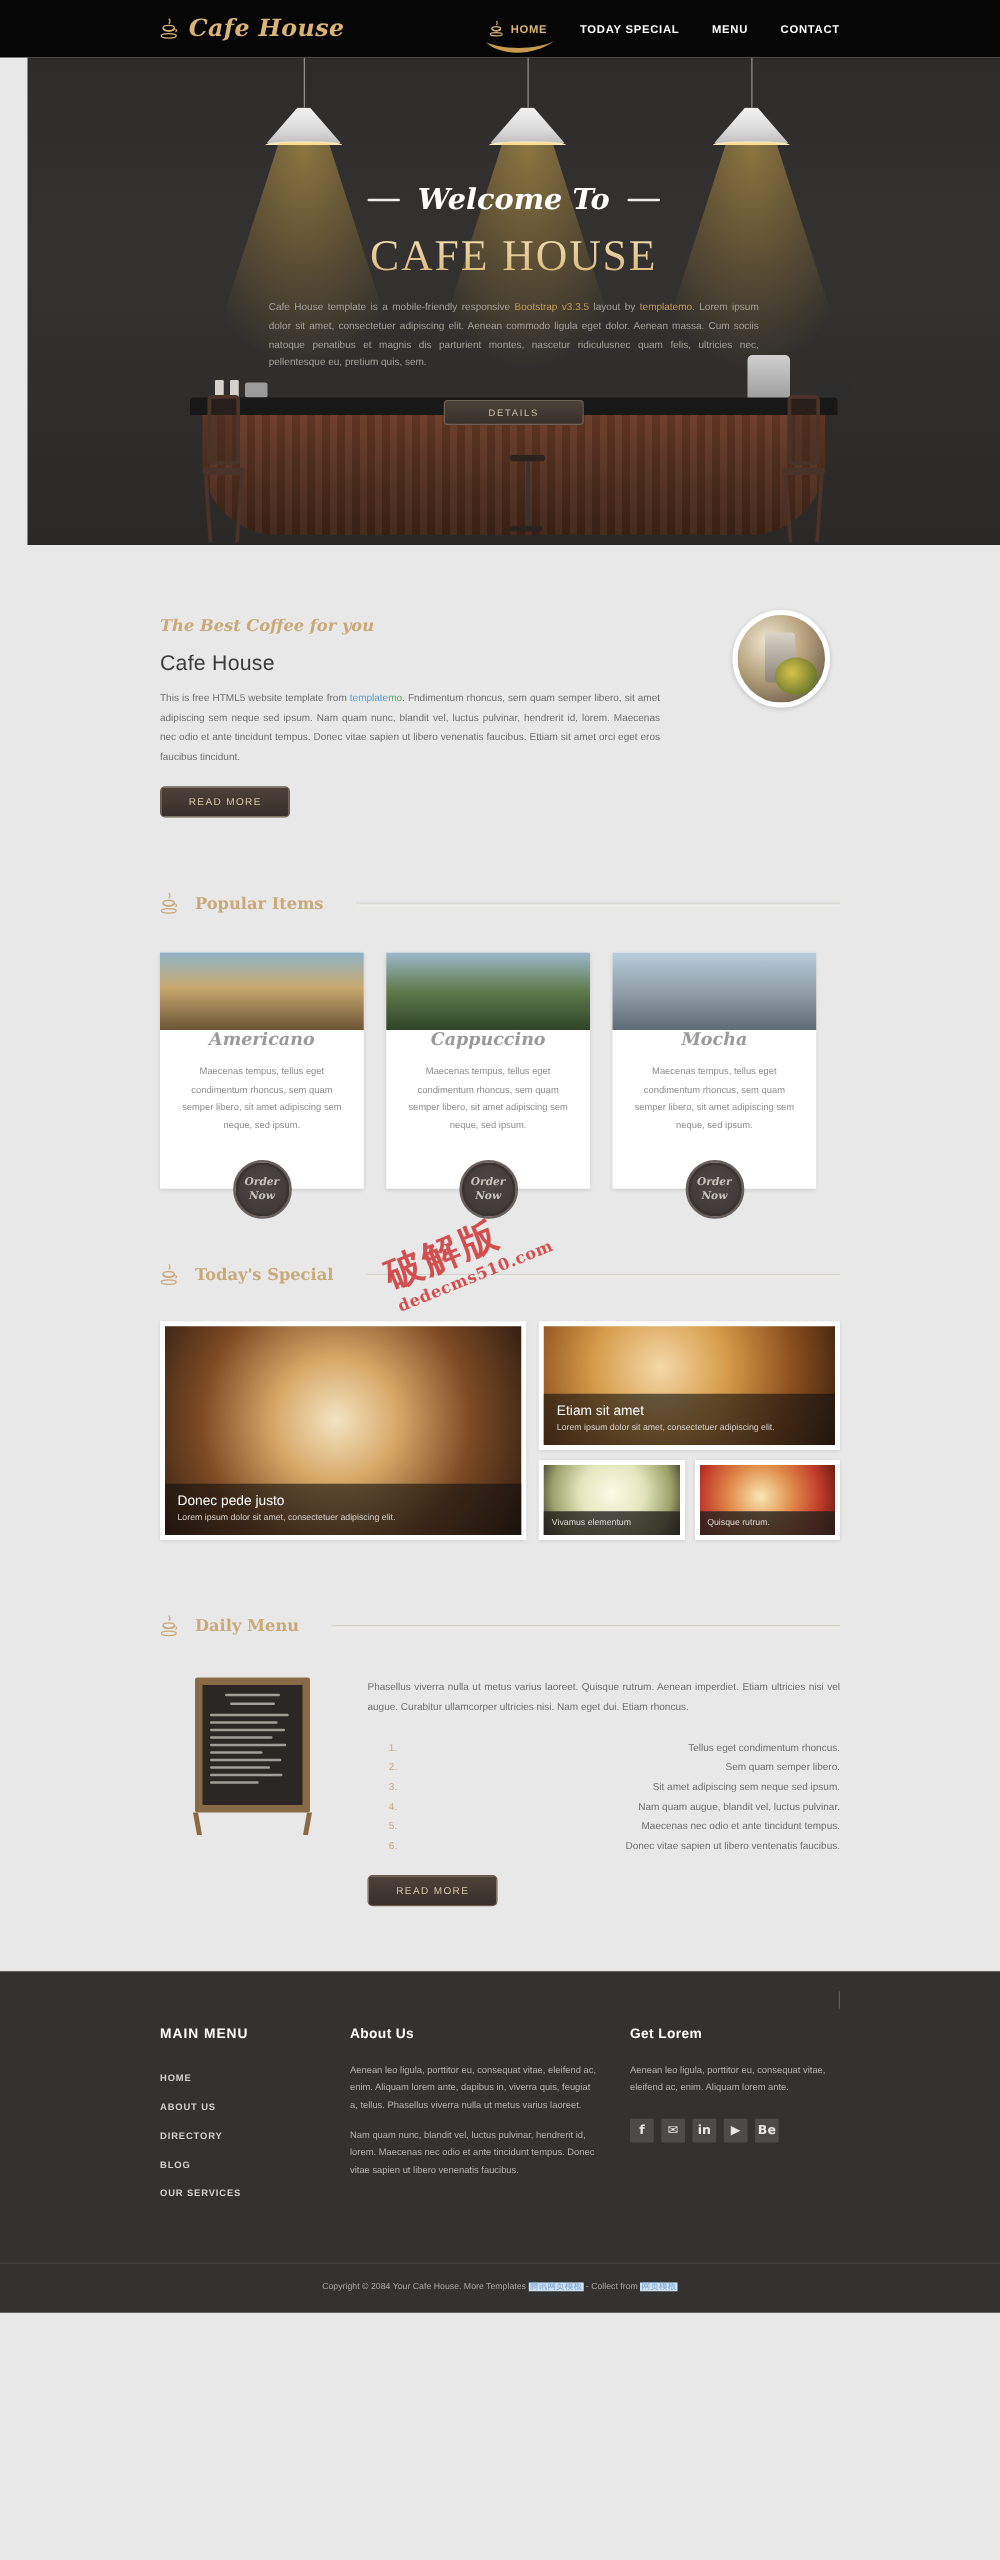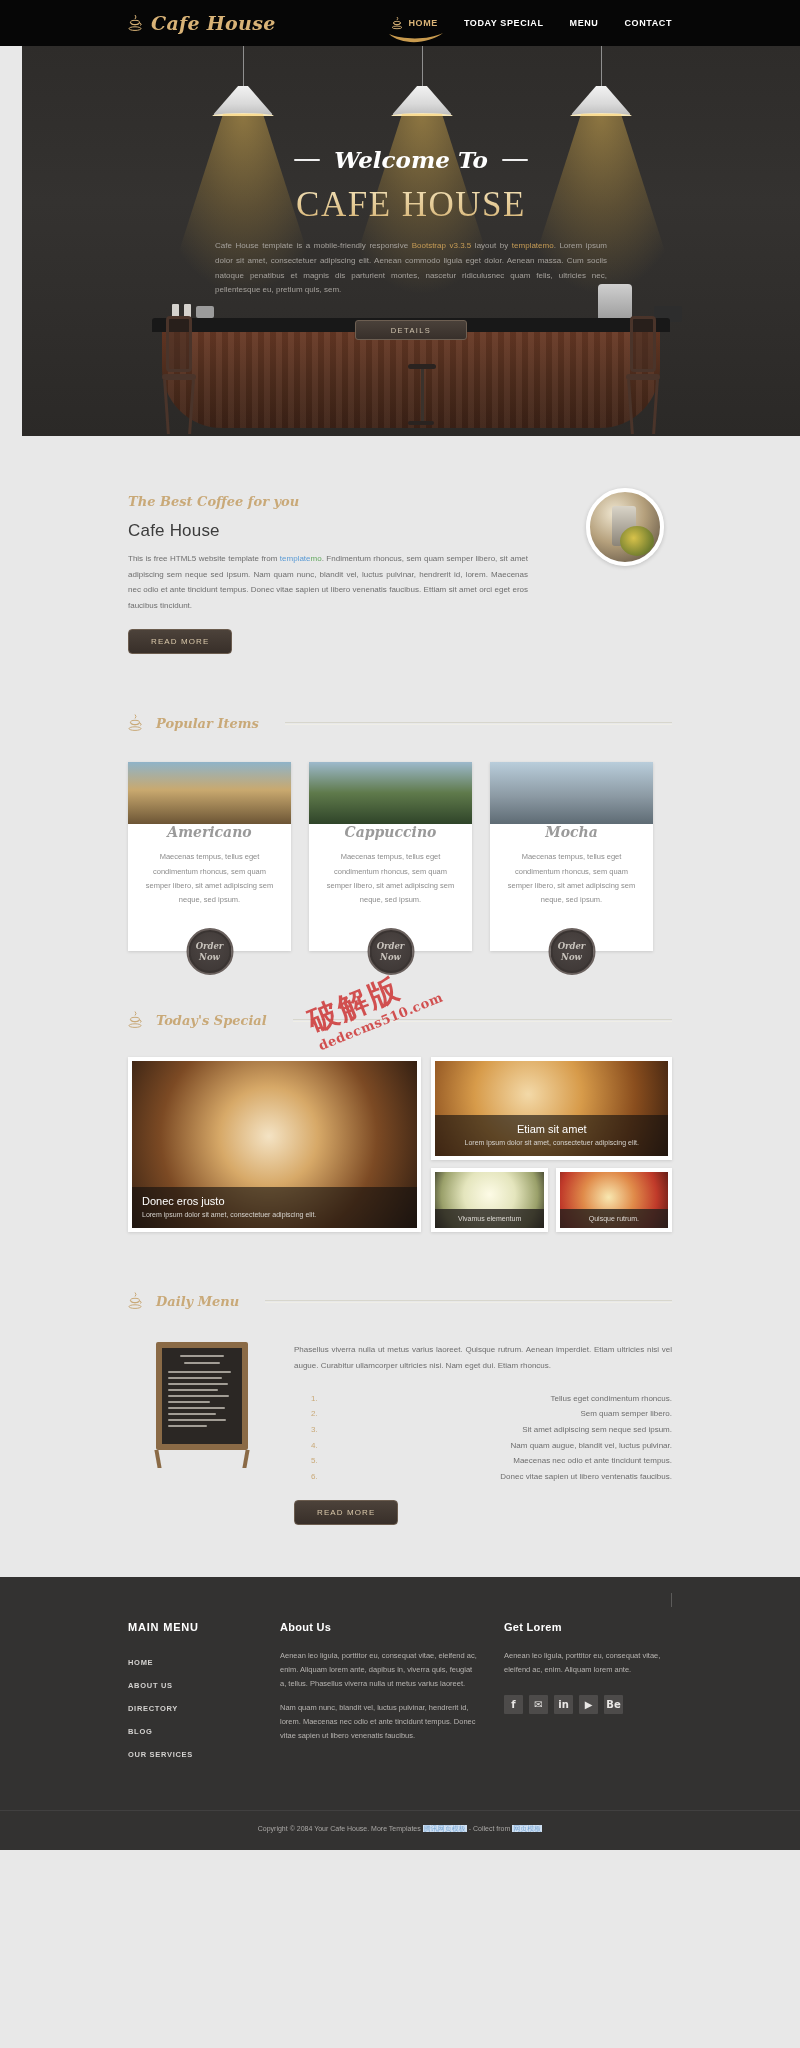--- a/index.html
+++ b/index.html
@@ -247,21 +247,21 @@
     content:""; position:absolute; right:6px; bottom:6px; width:34px; height:30px;
     background: radial-gradient(circle at 40% 40%, #d8c24a 0%, #6f7c2e 70%);
     border-radius:50%;
   }
 
   
   .sec-head { display: flex; align-items: center; gap: 12px; margin-top: 60px; }
   .sec-head .cup-ico { width: 16px; height: 18px; position: relative; flex: none; }
   .sec-head .title {
     font-family: "DejaVu Serif", serif;
-    font-style: italic; font-weight: 700;
+    font-weight: 700;
     font-size: 13px; color: #c9a978; white-space: nowrap;
   }
   .sec-head .rule { flex: 1; height: 3px; border-top: 1px solid #d7d6cd; border-bottom: 1px solid #efeee7; margin-left: 14px; }
 
   
   .cards { display: flex; gap: 18px; margin-top: 30px; }
   .card {
     width: 163px;
     background: #fff;
     box-shadow: 0 1px 3px rgba(0,0,0,.13);
@@ -311,21 +311,21 @@
     width: 100%; height: 100%;
     background: radial-gradient(circle at 48% 45%, #f4e3c4 0%, #d7a968 28%, #7c4a24 62%, #2a1a10 100%);
   }
   .sp-overlay {
     position: absolute; left: 4px; right: 4px; bottom: 4px;
     background: rgba(20,16,14,.62);
     padding: 8px 10px 10px;
   }
   .sp-overlay h4 { color: #fff; font-size: 11px; font-weight: 400; }
   .sp-overlay p { color: #d5d2cd; font-size: 7px; margin-top: 4px; }
-  .sp-right { width: 246px; display: flex; flex-direction: column; gap: 8px; text-align: center; }
+  .sp-right { width: 246px; display: flex; flex-direction: column; gap: 8px; }
   .sp-top {
     height: 103px; background: #fff; padding: 4px;
     box-shadow: 0 1px 3px rgba(0,0,0,.12); position: relative;
   }
   .sp-top .ph {
     width:100%; height:100%;
     background: radial-gradient(circle at 40% 35%, #f3d9a8 0%, #d79b4a 35%, #8a4e1e 70%, #3a2010 100%);
   }
   .sp-row { display: flex; gap: 8px; height: 64px; }
   .sp-cell {
@@ -591,21 +591,21 @@
       </svg>
     </span>
     <span class="title">Today's Special</span>
     <span class="rule"></span>
   </div>
 
   <div class="special">
     <div class="sp-left">
       <div class="ph"></div>
       <div class="sp-overlay">
-        <h4>Donec eros justo</h4>
+        <h4>Donec pede justo</h4>
         <p>Lorem ipsum dolor sit amet, consectetuer adipiscing elit.</p>
       </div>
     </div>
     <div class="sp-right">
       <div class="sp-top">
         <div class="ph"></div>
         <div class="sp-overlay">
           <h4>Etiam sit amet</h4>
           <p>Lorem ipsum dolor sit amet, consectetuer adipiscing elit.</p>
         </div>

